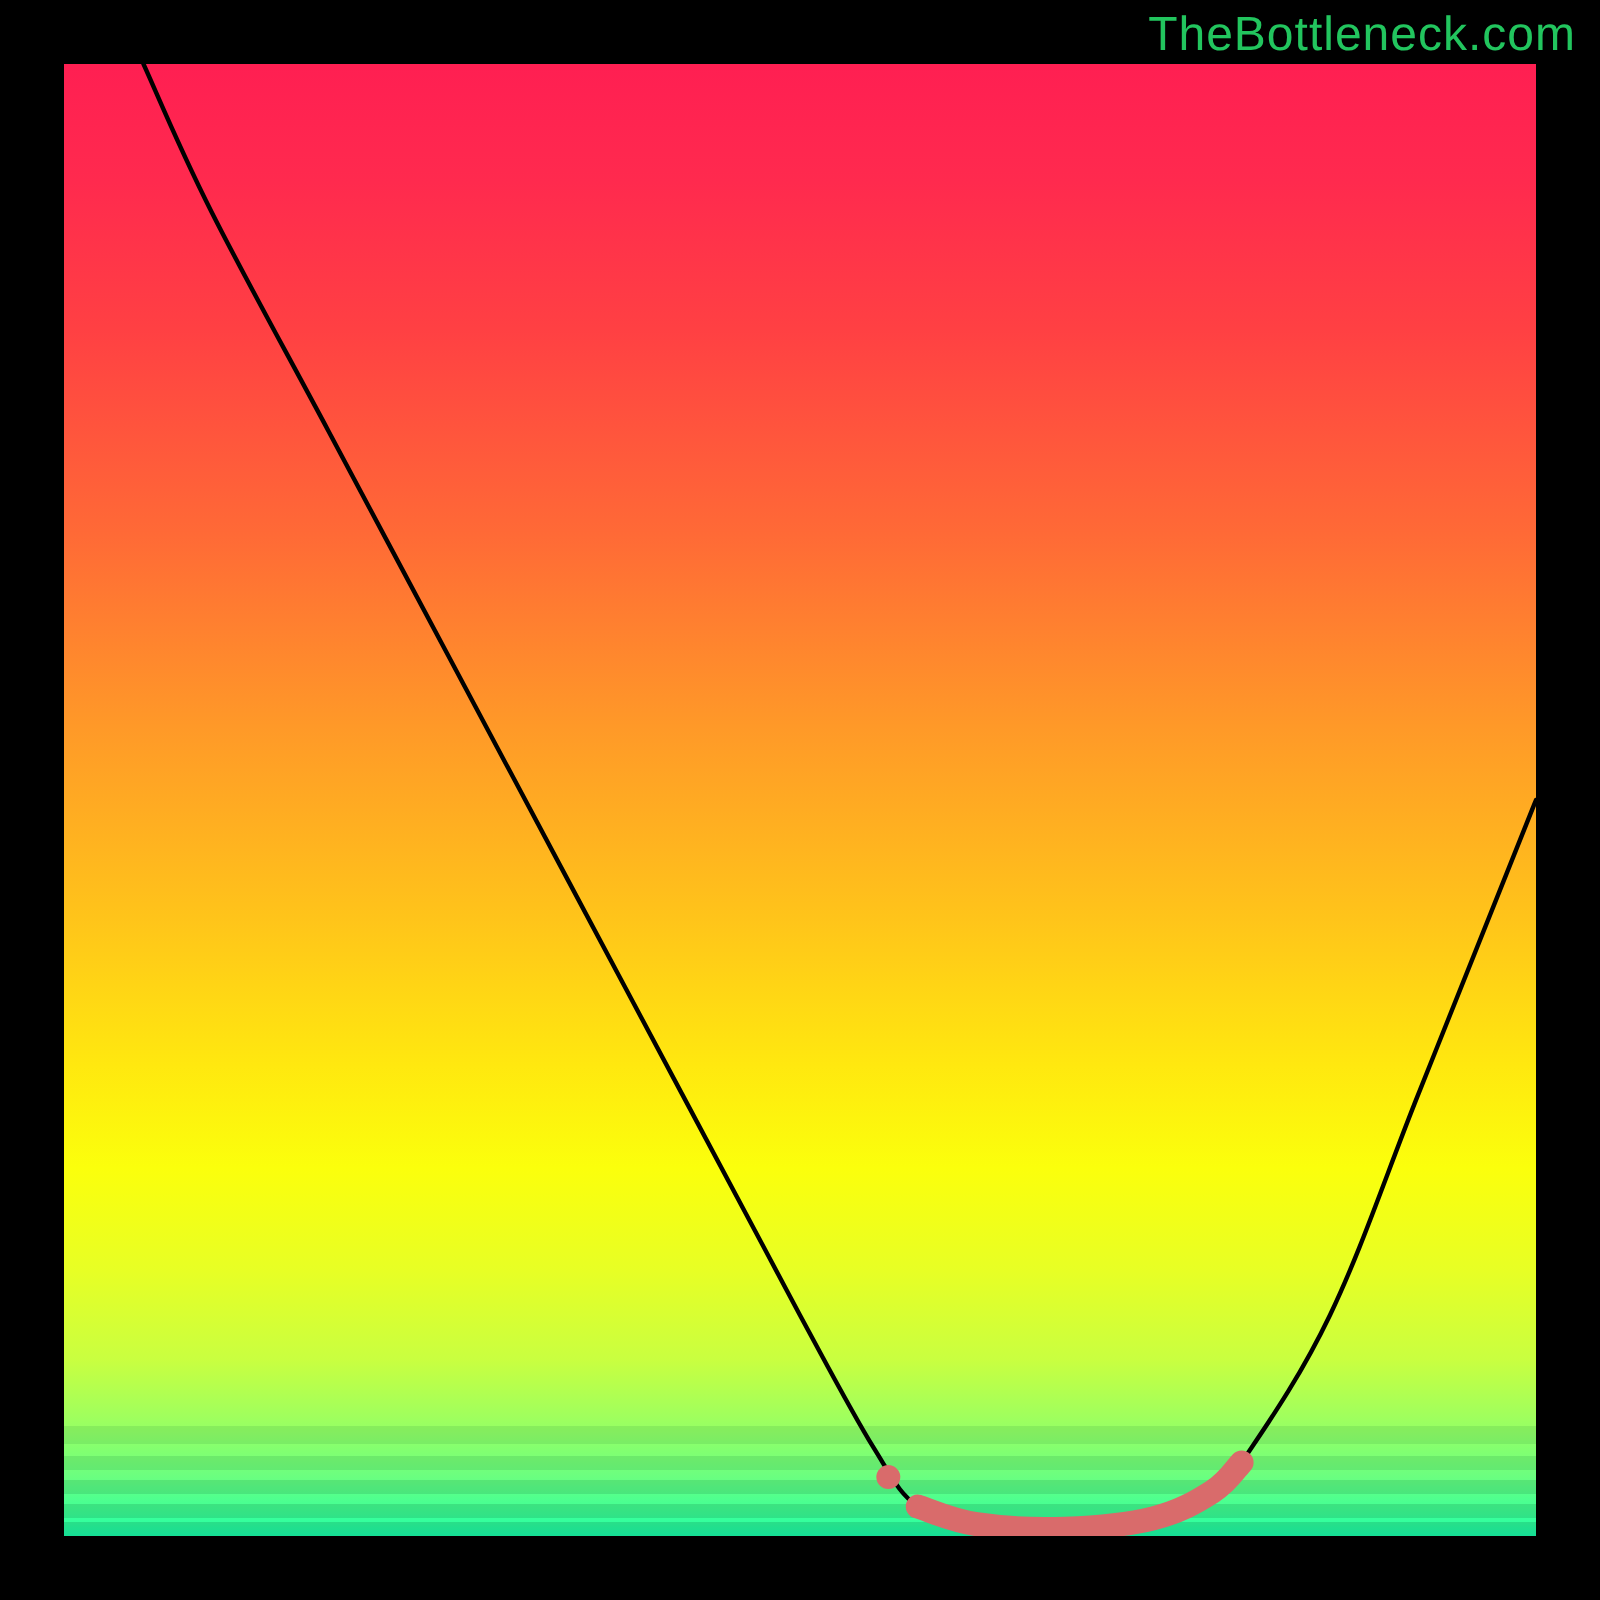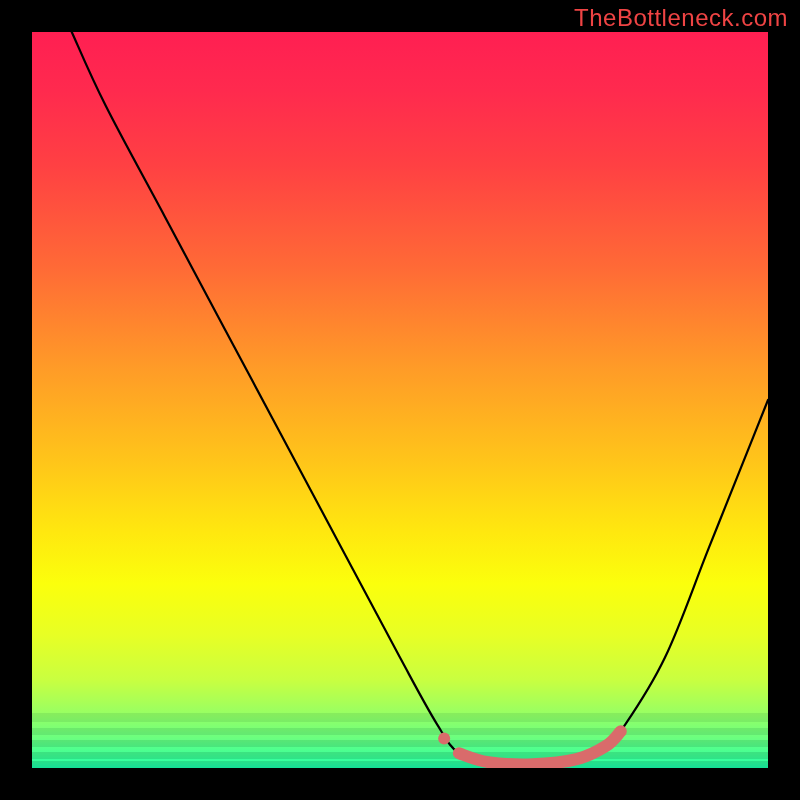--- a/index.html
+++ b/index.html
@@ -14,21 +14,21 @@
   .frame {
     position: relative;
     width: 800px;
     height: 800px;
     background: #000;
   }
   .watermark {
     position: absolute;
     top: 4px;
     right: 12px;
-    color: #ef4444;
+    color: #22c55e;
     font-size: 24px;
     font-weight: 500;
     letter-spacing: 0.5px;
     z-index: 10;
   }
   .plot-area {
     position: absolute;
     left: 32px;
     top: 32px;
     width: 736px;

